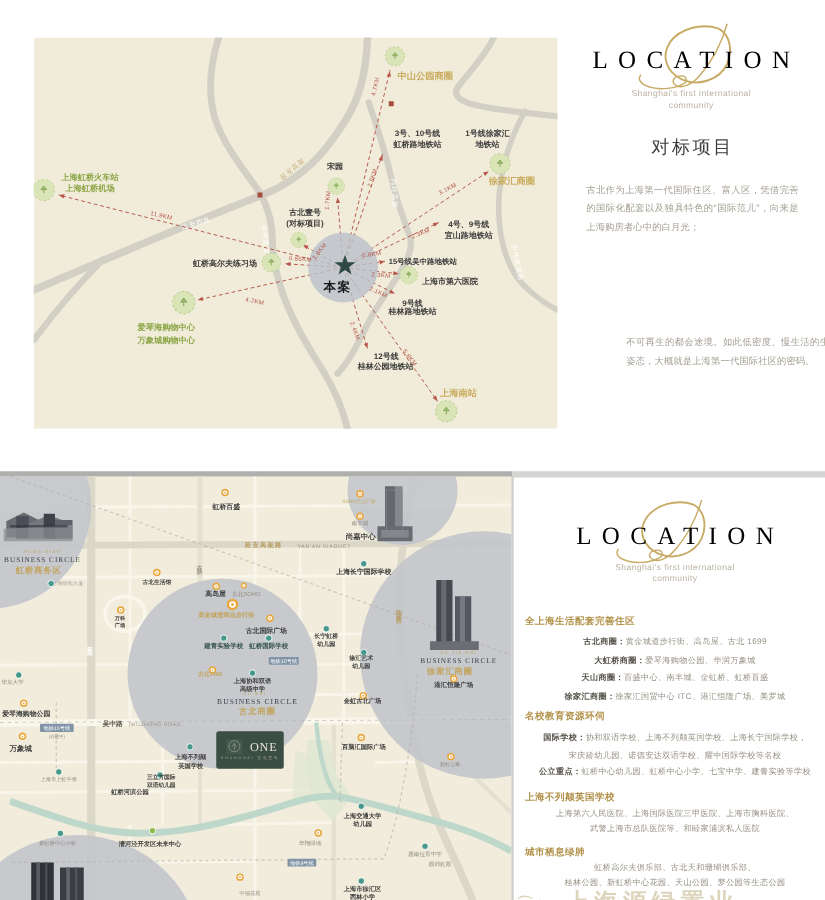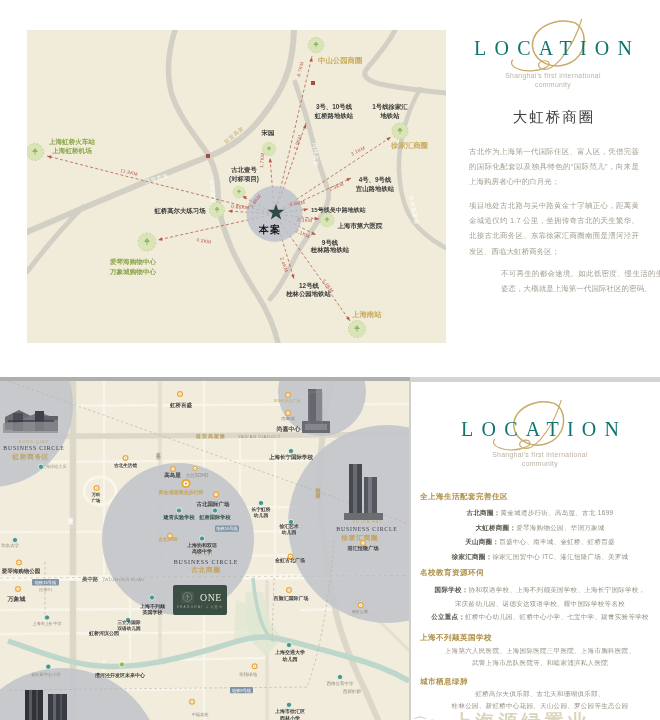--- a/index.html
+++ b/index.html
@@ -2,21 +2,21 @@
 <html><head>
 <meta charset="utf-8">
 <style>
 html,body{margin:0;padding:0;background:#fff;}
 #page{position:relative;width:660px;height:720px;overflow:hidden;background:#fff;
   font-family:"Liberation Sans",sans-serif;}
 .abs{position:absolute;}
 
 #loc1{left:446px;top:36.5px;width:214px;text-align:center;}
 #loc2{left:420px;top:417.5px;width:240px;text-align:center;}
-.loctitle{font-family:"Liberation Serif",serif;font-size:20px;color:#0f766e;
+.loctitle{font-family:"Liberation Serif",serif;font-size:20px;color:#000000;
   letter-spacing:8.3px;text-indent:8.3px;font-weight:400;}
 .locsub{width:100%;text-align:center;font-size:6.8px;line-height:9px;color:#bcb1a2;letter-spacing:.35px;}
 #h1cn{left:446px;top:108px;width:214px;text-align:center;font-size:14.5px;color:#3c3c3c;
   letter-spacing:2px;text-indent:2px;color:#3e3e3e;}
 .para{left:469px;width:170px;font-size:7.45px;line-height:15.4px;color:#a49e92;
   text-align:justify;letter-spacing:.1px;}
 .gold-h{width:100%;text-align:left;font-size:7.6px;font-weight:bold;color:#b2924a;letter-spacing:0.4px;}
 .row{width:100%;text-align:center;font-size:6.5px;color:#979185;letter-spacing:.3px;white-space:nowrap;}
 .row b{color:#56524a;}
 </style>
@@ -154,23 +154,22 @@
 <svg class="abs" style="left:508px;top:16px" width="95" height="56" viewBox="0 0 95 56">
   <g fill="none" stroke="#c8ab66" stroke-width="1.6" transform="translate(1,3) scale(0.97)">
     <path d="M68,4 C54,-1 36,4 28,15 C20,27 25,40 38,46 C52,52 69,46 75,33 C80,21 77,9 68,4" stroke-width="1.6"></path>
     <path d="M75,0 C71,14 64,29 53,42 C47,49 39,54 33,51 C28,48 31,43 37,43 C42,43 43,48 38,50 C30,54 17,55 8,51 C3,49 1,45 4,42" stroke-width="1.2"></path>
   </g>
 </svg>
 <div class="abs" id="loc1">
   <div class="loctitle">LOCATION</div>
 </div>
 <div class="abs locsub" style="left:446px;top:71px;width:214px;">Shanghai's first international<br>community</div>
-<div class="abs" id="h1cn">大虹桥商圈</div>
+<div class="abs" id="h1cn">对标项目</div>
 <div class="abs para" style="top:143.5px;">古北作为上海第一代国际住区、富人区，凭借完善的国际化配套以及独具特色的“国际范儿”，向来是上海购房者心中的白月光；</div>
-<div class="abs para" style="top:197.5px;">项目地处古北路与吴中路黄金十字轴正心，距离黄金城道仅约 1.7 公里，坐拥传奇古北的天生繁华。北接古北商务区、东靠徐家汇商圈南面是漕河泾开发区、西临大虹桥商务区；</div>
 <div class="abs para" style="top:265.5px;margin-left:32px;">不可再生的都会途境。如此低密度、慢生活的生活姿态，大概就是上海第一代国际社区的密码。</div>
 
 <div class="abs" style="left:0;top:377px;width:410px;height:4.5px;background:#afafad;"></div>
 <div class="abs" style="left:410px;top:377px;width:250px;height:4.5px;background:#d4d4d2;"></div>
 <div class="abs" style="left:409px;top:381px;width:1.5px;height:339px;background:#cfcfcc;"></div>
 
 <svg class="abs" style="left:0;top:381px" width="409" height="339" viewBox="0 381 409 339">
 <rect x="0" y="381" width="409" height="339" fill="#f1ecdb"></rect>
 
 <g stroke="#f8f5eb" stroke-width="2.3" fill="none">

